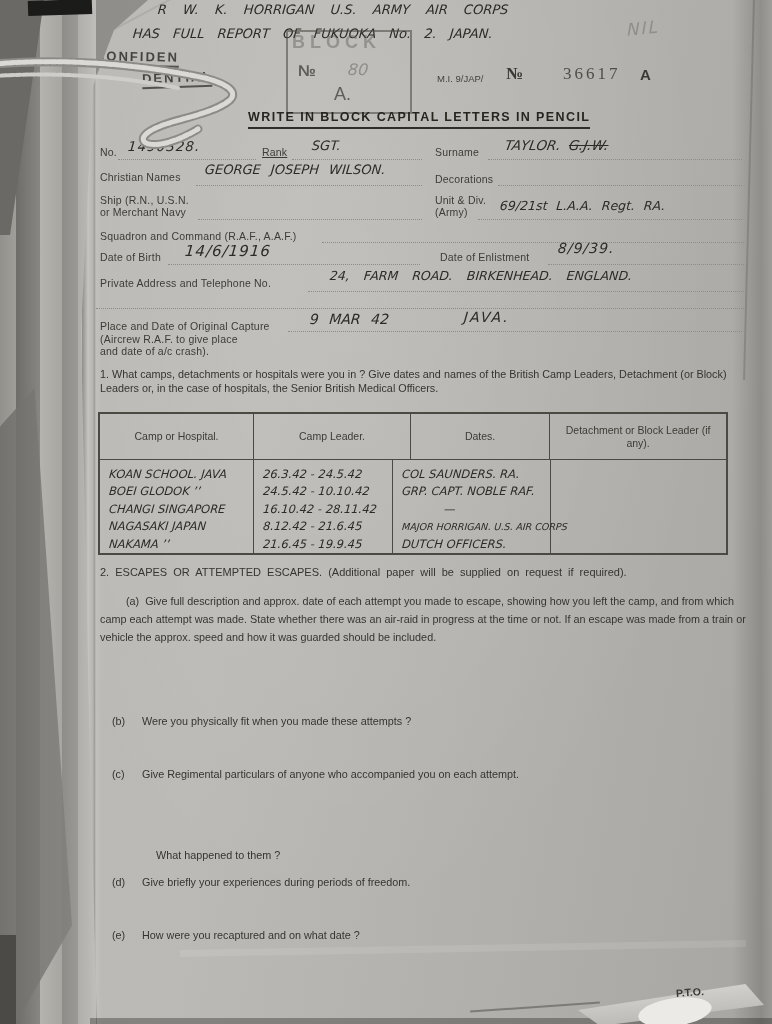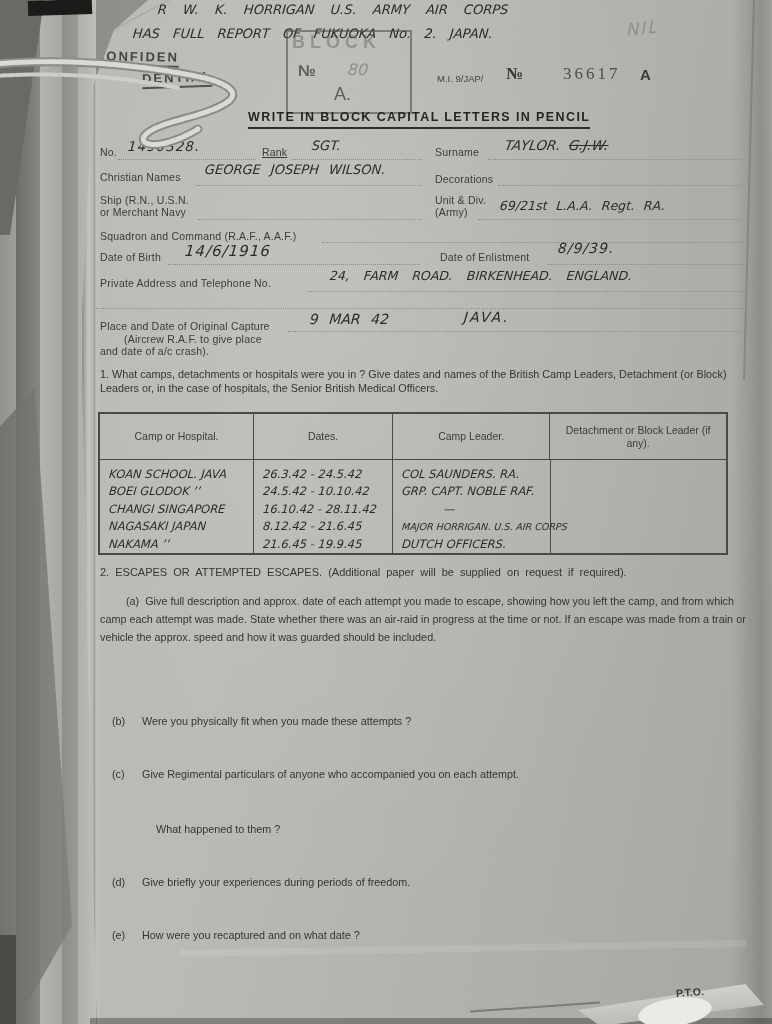--- a/index.html
+++ b/index.html
@@ -170,30 +170,30 @@
     <div class="lbl" style="left:100px;top:277px;">Private Address and Telephone No.</div>
     <div class="dots" style="left:308px;top:290px;width:436px;"></div>
     <div class="hw" style="left:330px;top:268px;font-size:12.5px;word-spacing:10px;">24, FARM ROAD. BIRKENHEAD. ENGLAND.</div>
 
     <div class="dots" style="left:96px;top:307px;width:650px;"></div>
 
     <div class="lbl" style="left:100px;top:320px;">Place and Date of Original Capture</div>
     <div class="dots" style="left:288px;top:330px;width:454px;"></div>
     <div class="hw" style="left:310px;top:311px;font-size:14px;word-spacing:6px;">9 MAR 42</div>
     <div class="hw" style="left:464px;top:309px;font-size:14px;letter-spacing:2px;">JAVA.</div>
-    <div class="lbl" style="left:100px;top:333px;margin-left:24px;">(Aircrew R.A.F. to give place</div>
+    <div class="lbl" style="left:100px;top:333px;">(Aircrew R.A.F. to give place</div>
     <div class="lbl" style="left:100px;top:345px;">and date of a/c crash).</div>
 
     <div class="q" style="left:100px;top:368px;width:648px;">1.   What camps, detachments or hospitals were you in ?   Give dates and names of the British Camp Leaders,  Detachment (or Block) Leaders or, in the case of hospitals, the Senior British Medical Officers.</div>
 
     <div class="tbl">
       <div class="trow">
         <div class="th c1">Camp or Hospital.</div>
+        <div class="th c3">Camp Leader.</div>
         <div class="th c2">Dates.</div>
-        <div class="th c3">Camp Leader.</div>
         <div class="th c4">Detachment or Block Leader (if any).</div>
       </div>
       <div class="trow">
         <div class="td c1">
           <span class="hline">KOAN SCHOOL. JAVA</span>
           <span class="hline">BOEI GLODOK   ’’</span>
           <span class="hline">CHANGI SINGAPORE</span>
           <span class="hline">NAGASAKI JAPAN</span>
           <span class="hline">NAKAMA  ’’</span>
         </div>
@@ -222,21 +222,21 @@
       <span>(a)</span>&nbsp;
       <span>Give full description and approx. date of each attempt you made to escape, showing how you left the camp, and from which camp each attempt was made.  State whether there was an air-raid in progress at the time or not.  If an escape was made from a train or vehicle the approx. speed and how it was guarded should be included.</span>
     </div>
 
     <div class="q" style="left:112px;top:715px;">(b)</div>
     <div class="q" style="left:142px;top:715px;">Were you physically fit when you made these attempts ?</div>
 
     <div class="q" style="left:112px;top:768px;">(c)</div>
     <div class="q" style="left:142px;top:768px;">Give Regimental particulars of anyone who accompanied you on each attempt.</div>
 
-    <div class="q" style="left:156px;top:823px;">What happened to them ?</div>
+    <div class="q" style="left:156px;top:849px;">What happened to them ?</div>
 
     <div class="q" style="left:112px;top:876px;">(d)</div>
     <div class="q" style="left:142px;top:876px;">Give briefly your experiences during periods of freedom.</div>
 
     <div class="q" style="left:112px;top:929px;">(e)</div>
     <div class="q" style="left:142px;top:929px;">How were you recaptured and on what date ?</div>
   </div>
 
   <svg class="string-svg" width="300" height="160" viewBox="0 0 300 160">
     <path d="M-5,34 C 60,28 140,34 205,48 C 228,54 238,62 230,70 C 216,82 184,88 166,94 C 148,100 138,108 146,113 C 157,118 180,110 198,99" fill="none" stroke="#8d8b87" stroke-width="9" stroke-linecap="round"></path>

